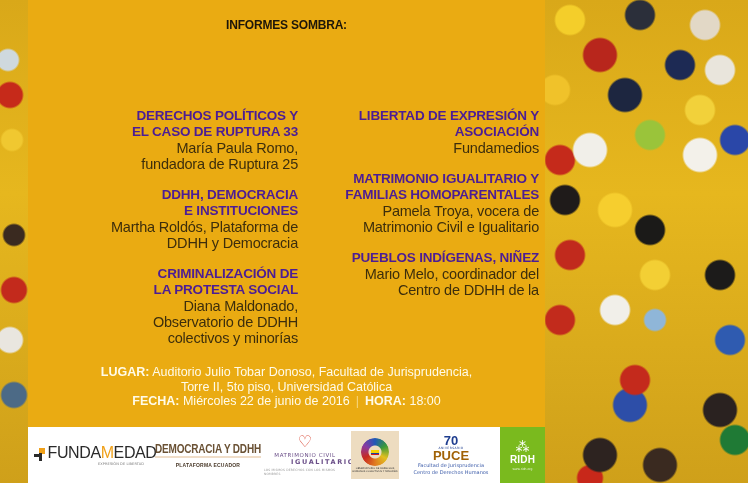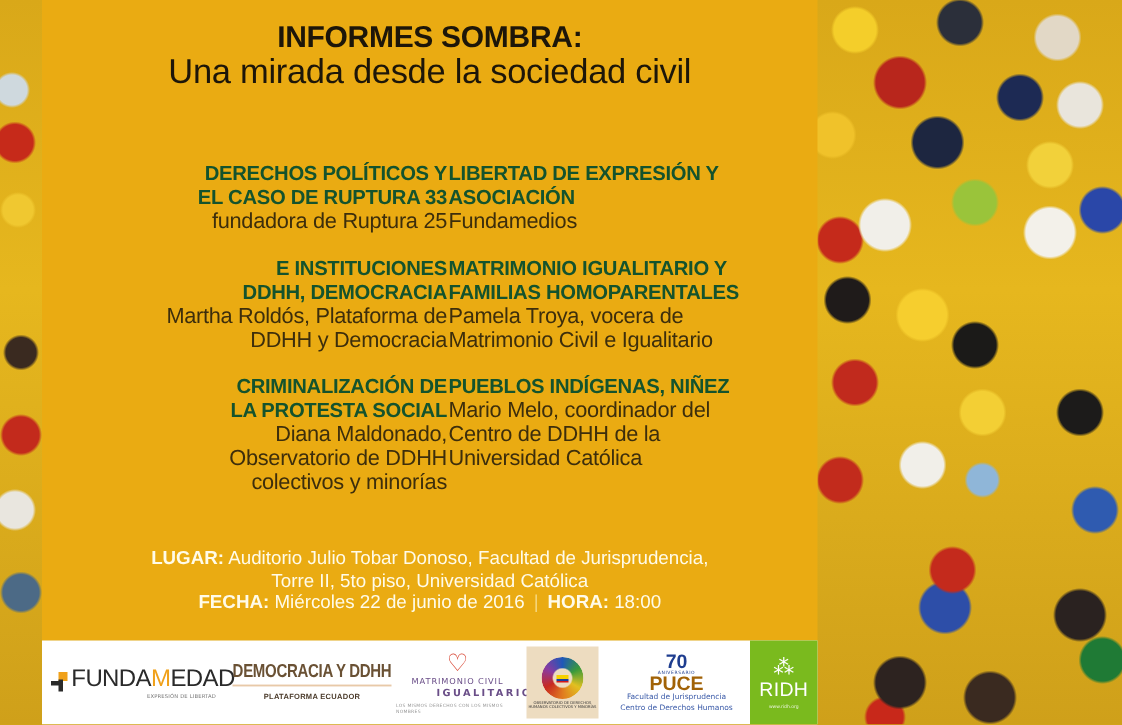--- a/index.html
+++ b/index.html
@@ -50,29 +50,29 @@
         radial-gradient(circle at 590px 478px, #c8281a 0 12px, transparent 14px),
         linear-gradient(180deg, #d9a819 0%, #e6b71e 40%, #cfa01a 100%);
     }
 
     .panel {
       position: absolute; left: 28px; top: 0; width: 517px; height: 427px;
       background: #eaab12;
     }
 
     .title-block { position: absolute; left: 0; top: 16px; width: 517px; text-align: center; color: #1d1609; }
-    .kicker { font-family: "Liberation Sans", sans-serif; font-weight: 700; font-size: 20px; letter-spacing: -0.2px; line-height: 19px; }
+    .kicker { font-family: "Liberation Sans", sans-serif; font-weight: 700; font-size: 12px; letter-spacing: -0.2px; line-height: 19px; }
     .headline { font-family: "Liberation Sans", sans-serif; font-size: 23px; line-height: 24px; letter-spacing: -0.2px; }
 
     .col { position: absolute; top: 108px; width: 240px; }
     .col.left { left: 30px; text-align: right; }
-    .col.right { left: 271px; text-align: left; }
+    .col.right { left: 271px; text-align: right; }
 
     .item { margin-bottom: 15px; }
-    .item .topic { font-family: "Liberation Sans", sans-serif; font-weight: 700; font-size: 13.5px; line-height: 16px; color: #14532d; letter-spacing: -0.2px; }
+    .item .topic { font-family: "Liberation Sans", sans-serif; font-weight: 700; font-size: 13.5px; line-height: 16px; color: #4c1d95; letter-spacing: -0.2px; }
     .item .speaker { font-family: "Liberation Sans", sans-serif; font-size: 14.5px; line-height: 16px; color: #3d2e0c; letter-spacing: -0.2px; }
 
     .info { position: absolute; left: 0; top: 365px; width: 517px; text-align: center; color: #fffbe9; font-family: "Liberation Sans", sans-serif; font-size: 12.5px; line-height: 14.5px; }
     .info b { font-weight: 700; }
     .info .sep { color: #f6d67e; margin: 0 6px; }
 
     .logos {
       position: absolute; left: 28px; top: 427px; width: 517px; height: 56px;
       background: #ffffff; display: flex; align-items: center;
     }
@@ -106,43 +106,43 @@
     .obs .cap { font-size: 2.5px; color: #333; margin-top: 12px; text-align: center; line-height: 3px; }
 
     .puce { width: 90px; align-items: center; padding-left: 4px; }
     .puce .n { font-family: "Liberation Sans", sans-serif; font-weight: 700; font-size: 13px; line-height: 11px; color: #1e3d8f; }
     .puce .an { font-size: 3px; color: #1e3d8f; letter-spacing: 0.4px; }
     .puce .p { font-family: "Liberation Sans", sans-serif; font-weight: 700; font-size: 13px; line-height: 11px; color: #a16207; }
     .puce .f { font-size: 5px; color: #3a5aa8; line-height: 6px; margin-top: 1px; }
 
     .ridh { position: absolute; left: 472px; top: 0; width: 45px; height: 56px; background: #7aba1e; color: #fff; }
     .ridh .ic { font-size: 14px; line-height: 14px; }
-    .ridh .t { font-family: "Liberation Sans", sans-serif; font-weight: 400; font-size: 13px; letter-spacing: 0.2px; }
+    .ridh .t { font-family: "Liberation Sans", sans-serif; font-weight: 700; font-size: 10px; letter-spacing: 0.2px; }
     .ridh .u { font-size: 3px; opacity: 0.85; margin-top: 2px; }
   </style>
 </head>
 <body>
 
 <div class="photo"></div>
 
 <div class="panel">
   <div class="title-block">
     <div class="kicker">INFORMES SOMBRA:</div>
-    <div class="headline">Una mirada desde la sociedad civil</div>
   </div>
 
   <div class="col left">
     <div class="item">
       <div class="topic">DERECHOS POLÍTICOS Y</div>
       <div class="topic">EL CASO DE RUPTURA 33</div>
+      <div class="speaker">María Paula Romo,</div>
       <div class="speaker">fundadora de Ruptura 25</div>
     </div>
     <div class="item">
+      <div class="topic">DDHH, DEMOCRACIA</div>
       <div class="topic">E INSTITUCIONES</div>
-      <div class="topic">DDHH, DEMOCRACIA</div>
       <div class="speaker">Martha Roldós, Plataforma de</div>
       <div class="speaker">DDHH y Democracia</div>
     </div>
     <div class="item">
       <div class="topic">CRIMINALIZACIÓN DE</div>
       <div class="topic">LA PROTESTA SOCIAL</div>
       <div class="speaker">Diana Maldonado,</div>
       <div class="speaker">Observatorio de DDHH</div>
       <div class="speaker">colectivos y minorías</div>
     </div>
@@ -157,21 +157,20 @@
     <div class="item">
       <div class="topic">MATRIMONIO IGUALITARIO Y</div>
       <div class="topic">FAMILIAS HOMOPARENTALES</div>
       <div class="speaker">Pamela Troya, vocera de</div>
       <div class="speaker">Matrimonio Civil e Igualitario</div>
     </div>
     <div class="item">
       <div class="topic">PUEBLOS INDÍGENAS, NIÑEZ</div>
       <div class="speaker">Mario Melo, coordinador del</div>
       <div class="speaker">Centro de DDHH de la</div>
-      <div class="speaker">Universidad Católica</div>
     </div>
   </div>
 
   <div class="info">
     <div>
       <b>LUGAR:</b><span> Auditorio Julio Tobar Donoso, Facultad de Jurisprudencia,</span>
     </div>
     <div>Torre II, 5to piso, Universidad Católica</div>
     <div>
       <b>FECHA:</b><span> Miércoles 22 de junio de 2016</span><span class="sep">|</span><b>HORA:</b><span> 18:00</span>

